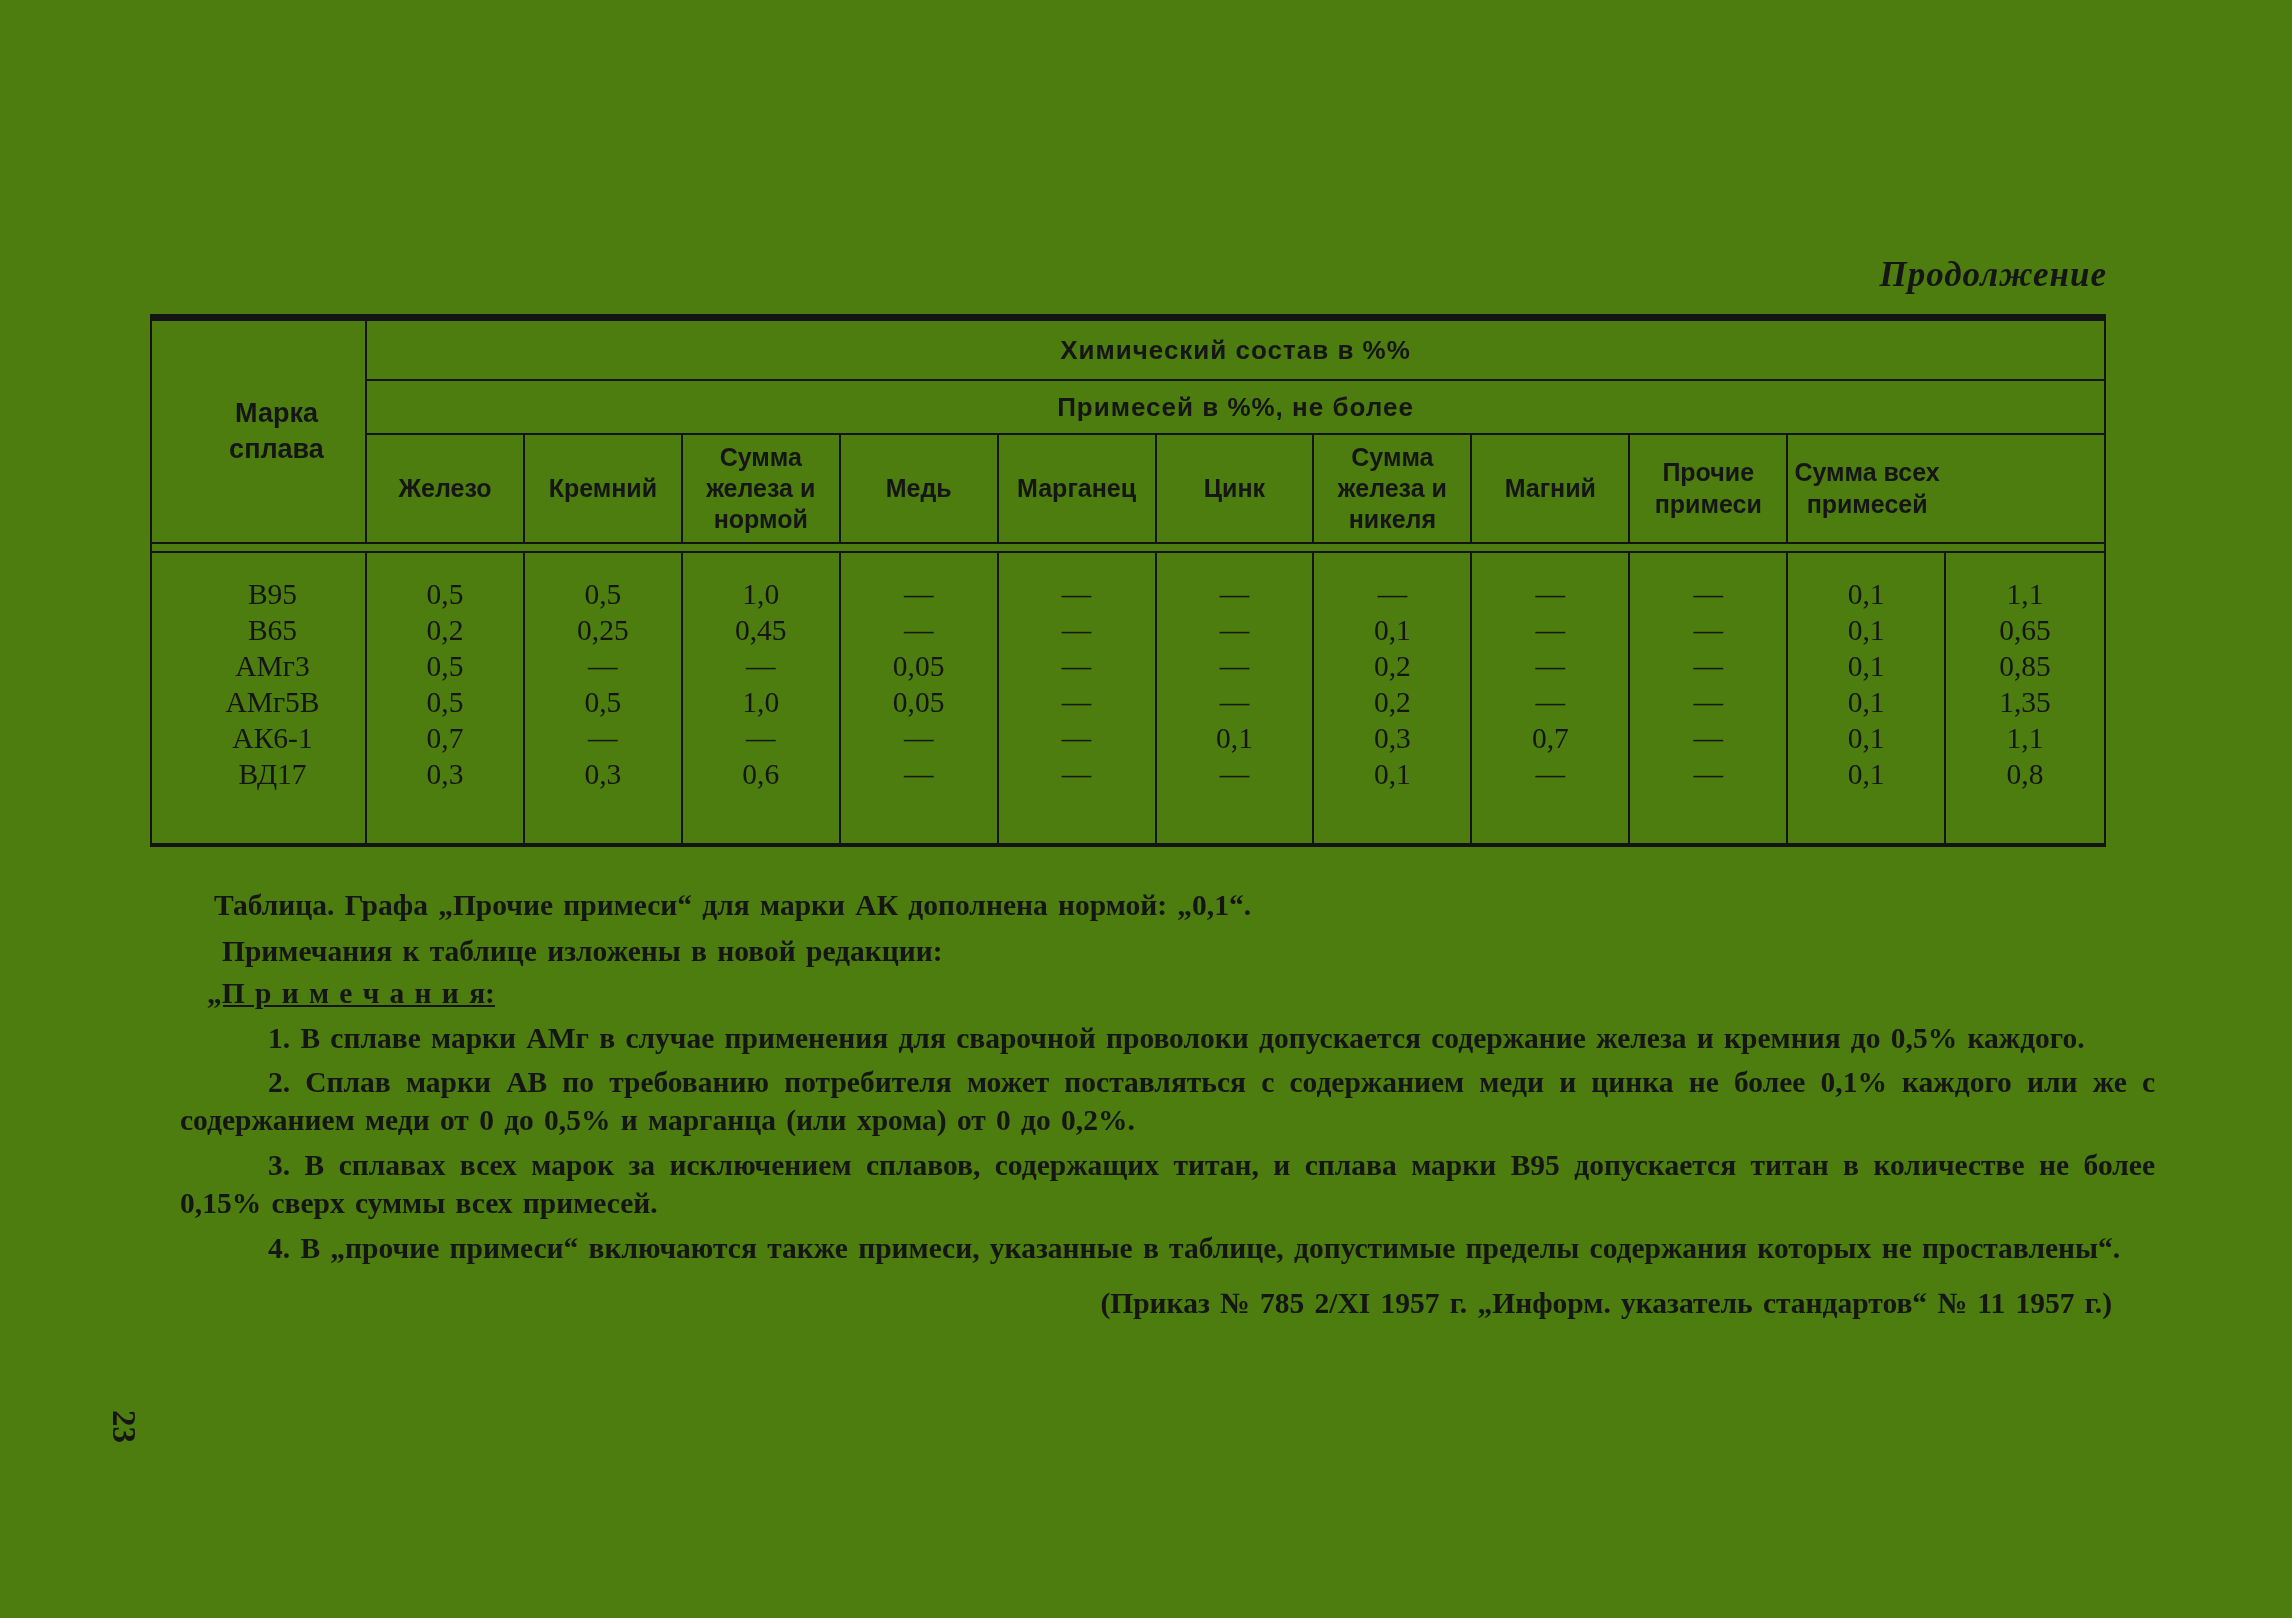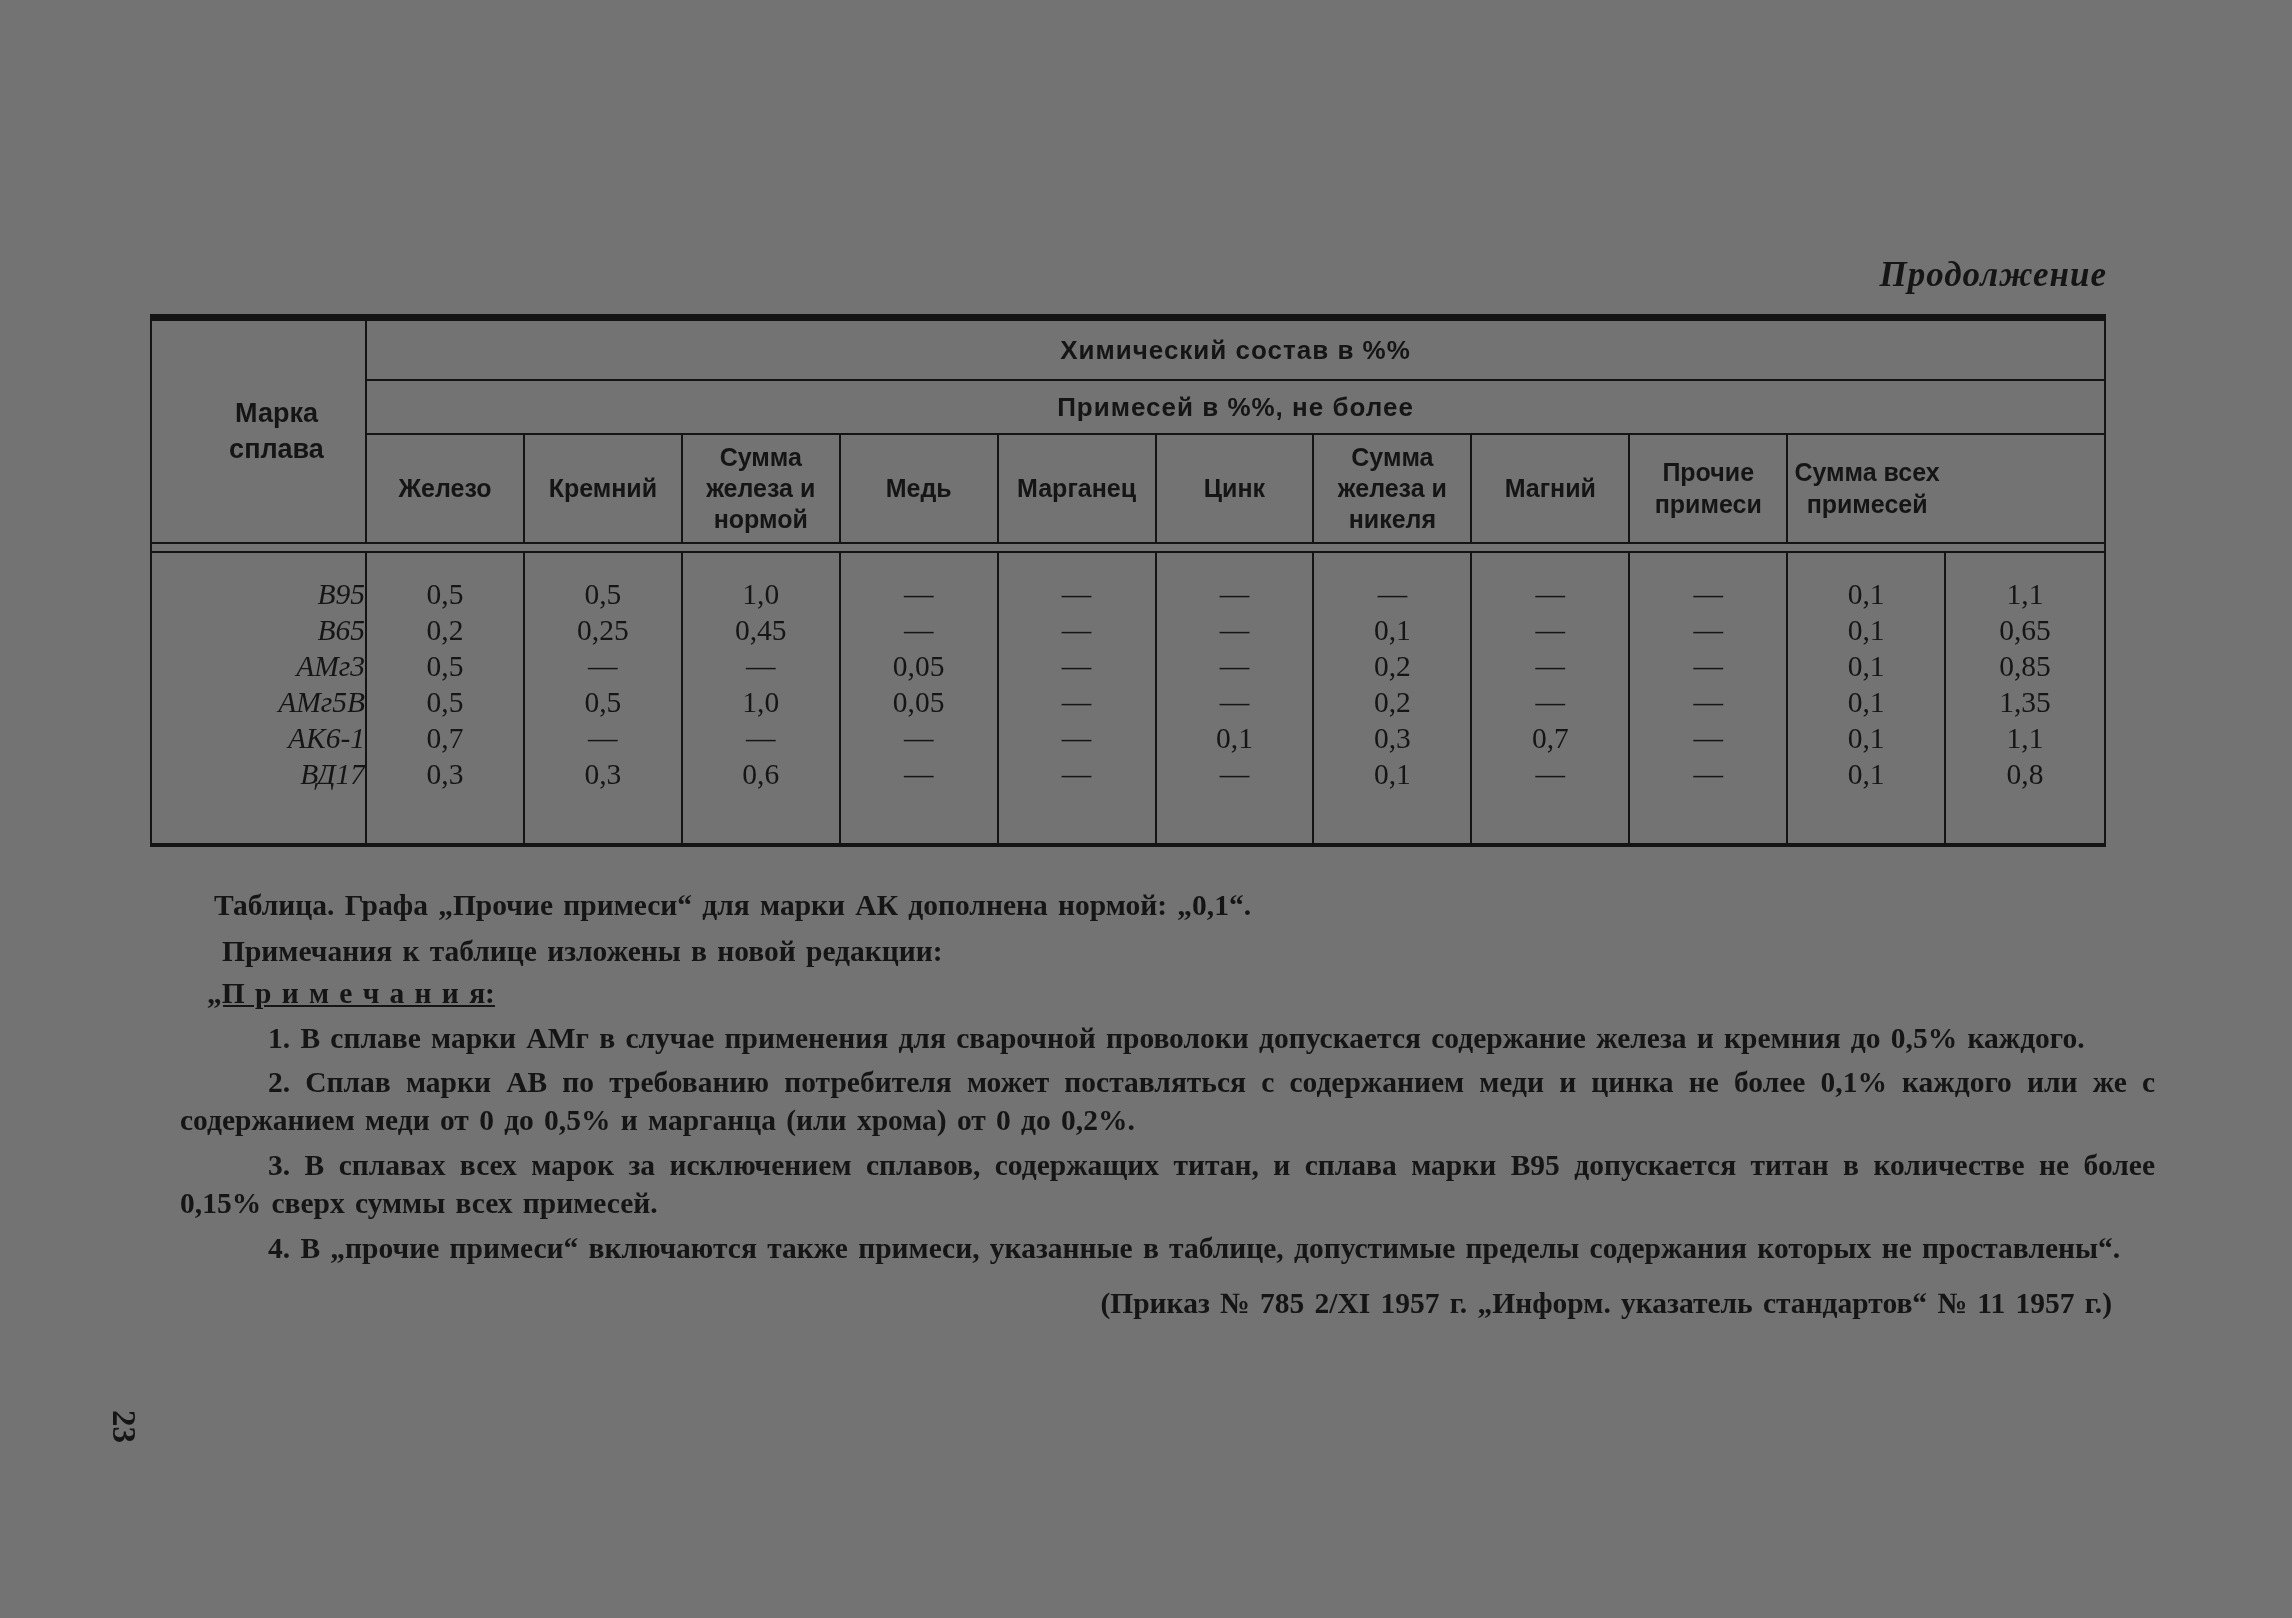--- a/index.html
+++ b/index.html
@@ -1,17 +1,17 @@
 <!DOCTYPE html>
 <html style="font-size:15px"><head>
 <meta charset="utf-8">
 <style>
   html,body{margin:0;padding:0;background:#e8e8e4;}
   .page{
-    position:relative;width:2292px;height:1619px;background:#737373;
+    position:relative;width:2292px;height:1619px;background:#4d7c0f;
     color:#151515;overflow:hidden;
     font-family:"Liberation Serif",serif;
   }
   
   .continuation{
     position:absolute;top:257px;right:185px;
     font:italic 700 35px/1 "Liberation Serif",serif;
     letter-spacing:1px;
   }
   
@@ -54,21 +54,21 @@
     border-top:2.9px solid #141414;
     border-bottom:2.9px solid #141414;
   }
   .bc{
     grid-row:5;
     border-right:2.9px solid #141414;
     padding-top:23px;
     font:400 29.5px/36px "Liberation Serif",serif;
     text-align:center;
   }
-  .bc.names{text-align:right;padding-left:28px;font-style:italic;}
+  .bc.names{text-align:center;padding-left:28px;}
   .cell{height:36px;}
   
   .notes{
     position:absolute;left:176px;top:873px;width:1983px;
     font:700 29.5px/38px "Liberation Serif",serif;
     word-spacing:2.9px;
   }
   .notes p{margin:4px;}
   .intro-1{margin-top:13.3px !important;text-indent:34px;}
   .intro-2{margin-top:7.6px !important;text-indent:42px;}

